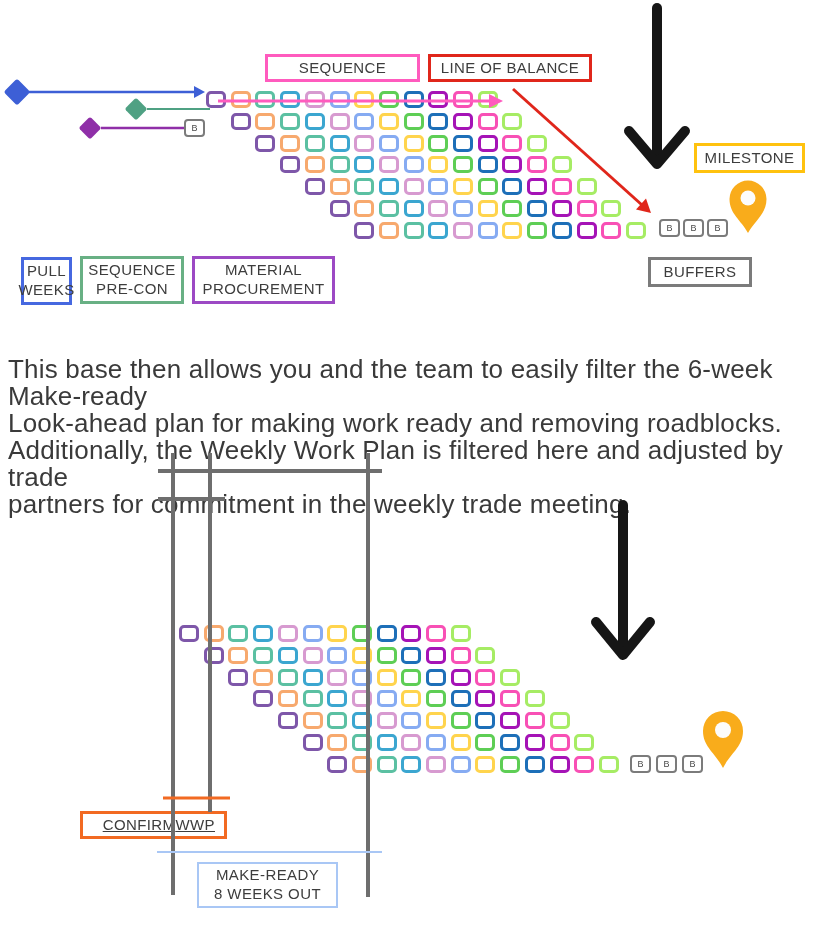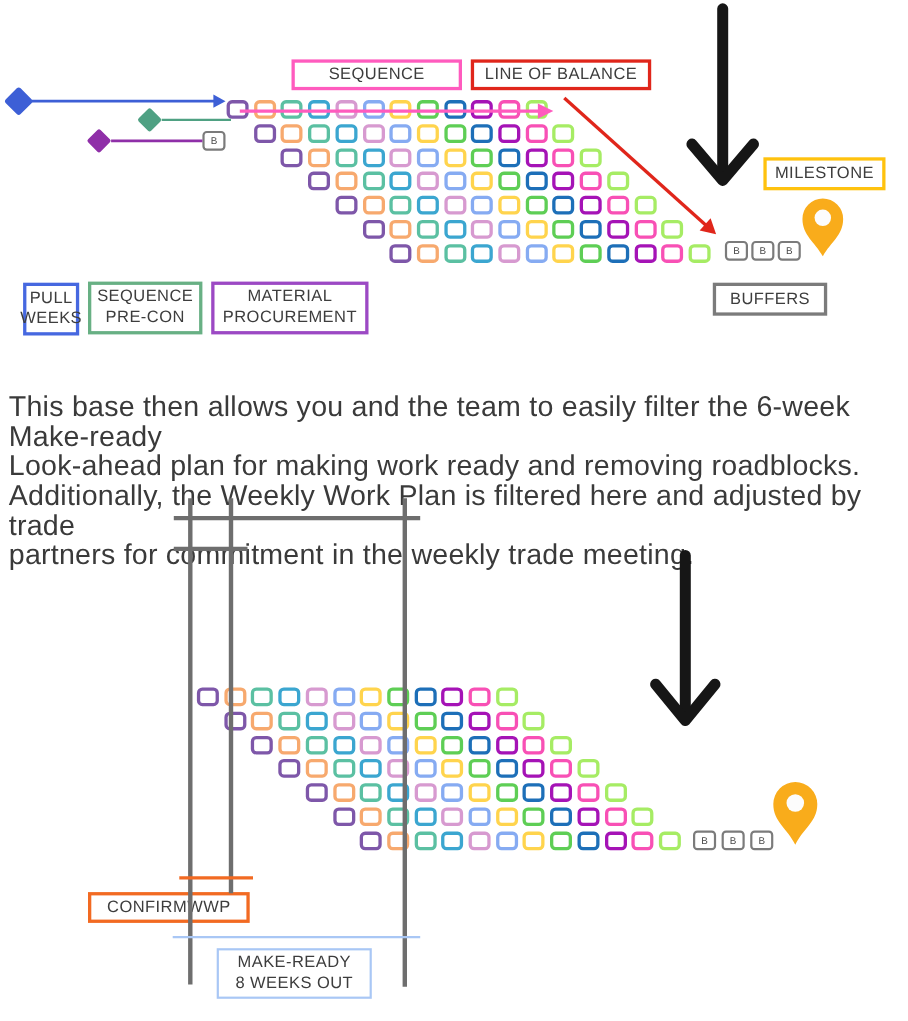--- a/index.html
+++ b/index.html
@@ -13,21 +13,21 @@
   .cell { position:absolute; width:20px; height:17px; border:3px solid #999; border-radius:5px;
           background:#fff; box-sizing:border-box; }
   .buffer-box { position:absolute; width:21px; height:18px; border:2.5px solid #7b7b7b; border-radius:4px;
           background:#fff; box-sizing:border-box; display:flex; align-items:center; justify-content:center;
           font-size:9px; color:#4a4a4a; z-index:3; }
   .label-box { position:absolute; background:#fff; border:3px solid #4c1d95; box-sizing:border-box;
           display:flex; flex-direction:column; align-items:center; justify-content:center; text-align:center;
           color:#3d3d3d; font-size:15px; letter-spacing:0.4px; line-height:1.25; z-index:2; }
   .label-box span { display:block; white-space:nowrap; }
   .label-box.thin { border-width:2px; }
-  .split-box { flex-direction:row; justify-content:center; padding:0 9px; }
+  .split-box { flex-direction:row; justify-content:flex-end; padding:0 9px;text-decoration:underline; }
   .paragraph { position:absolute; left:8px; top:330px; width:814px; font-size:26px; line-height:27px;
           color:#3a3a3a; letter-spacing:0.2px; white-space:pre-line; z-index:2; }
 </style>
 </head>
 <body>
 
 <div class="page">
 
   <div class="diagram" id="top-diagram">
 

